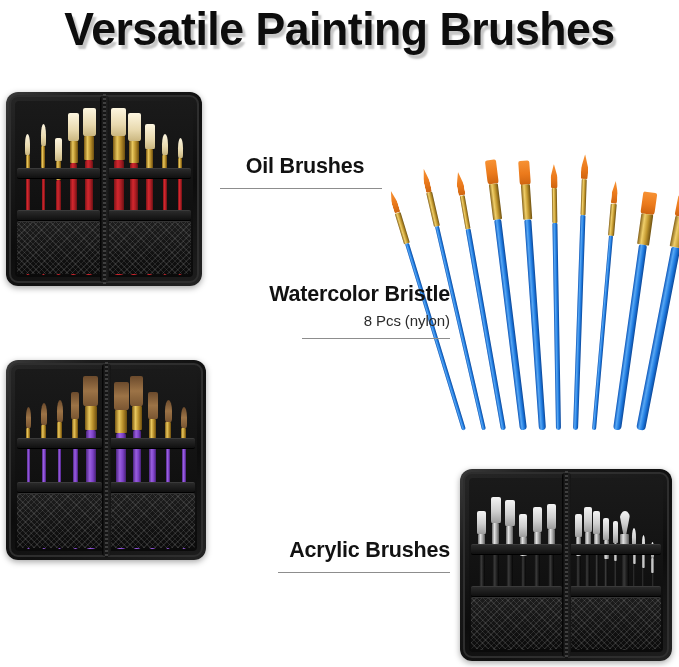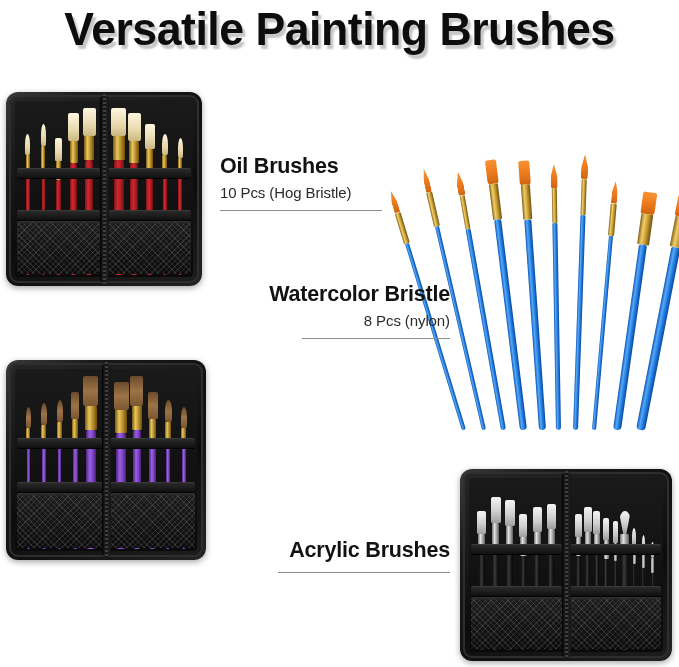--- a/index.html
+++ b/index.html
@@ -41,21 +41,21 @@
     font-weight: normal;
     font-size: 15px;
     color: #2b2b2b;
     margin-top: 5px;
     letter-spacing: -0.1px;
     white-space: nowrap;
   }
   .label-block .rule {
     height: 1px; background: #8d8d8d; margin-top: 9px;
   }
-  .align-left  { text-align: left; }
+  .align-left  { text-align: center; }
   .align-right { text-align: right; }
 
   #lbl-oil        { left: 220px; top: 155px; width: 170px; }
   #lbl-oil .rule  { width: 162px; }
   #lbl-water      { left: 245px; top: 283px; width: 205px; }
   #lbl-water .rule{ width: 148px; margin-left: auto; }
   #lbl-gouache    { left: 219px; top: 412px; width: 230px; }
   #lbl-gouache .rule { width: 176px; }
   #lbl-acrylic    { left: 240px; top: 539px; width: 210px; }
   #lbl-acrylic .rule { width: 172px; margin-left: auto; }
@@ -458,21 +458,20 @@
       </div>
       <div class="fanbrush" style="left: 178px; width: 15px; height: 238px; transform: rotate(11deg);">
         <div class="bristle b-orange flat" style="height: 9%; border-radius: 2px 2px 14% 14%;"></div>
         <div class="ferrule" style="height: 13%;"></div>
         <div class="handle"></div>
       </div>
     </div>
 
   <div class="label-block align-left" id="lbl-oil">
     <h2>Oil Brushes</h2>
-    <div class="sub">10 Pcs (Hog Bristle)</div>
     <div class="rule"></div>
   </div>
 
   <div class="label-block align-right" id="lbl-water">
     <h2>Watercolor Bristle</h2>
     <div class="sub">8 Pcs (nylon)</div>
     <div class="rule"></div>
   </div>
 
 

